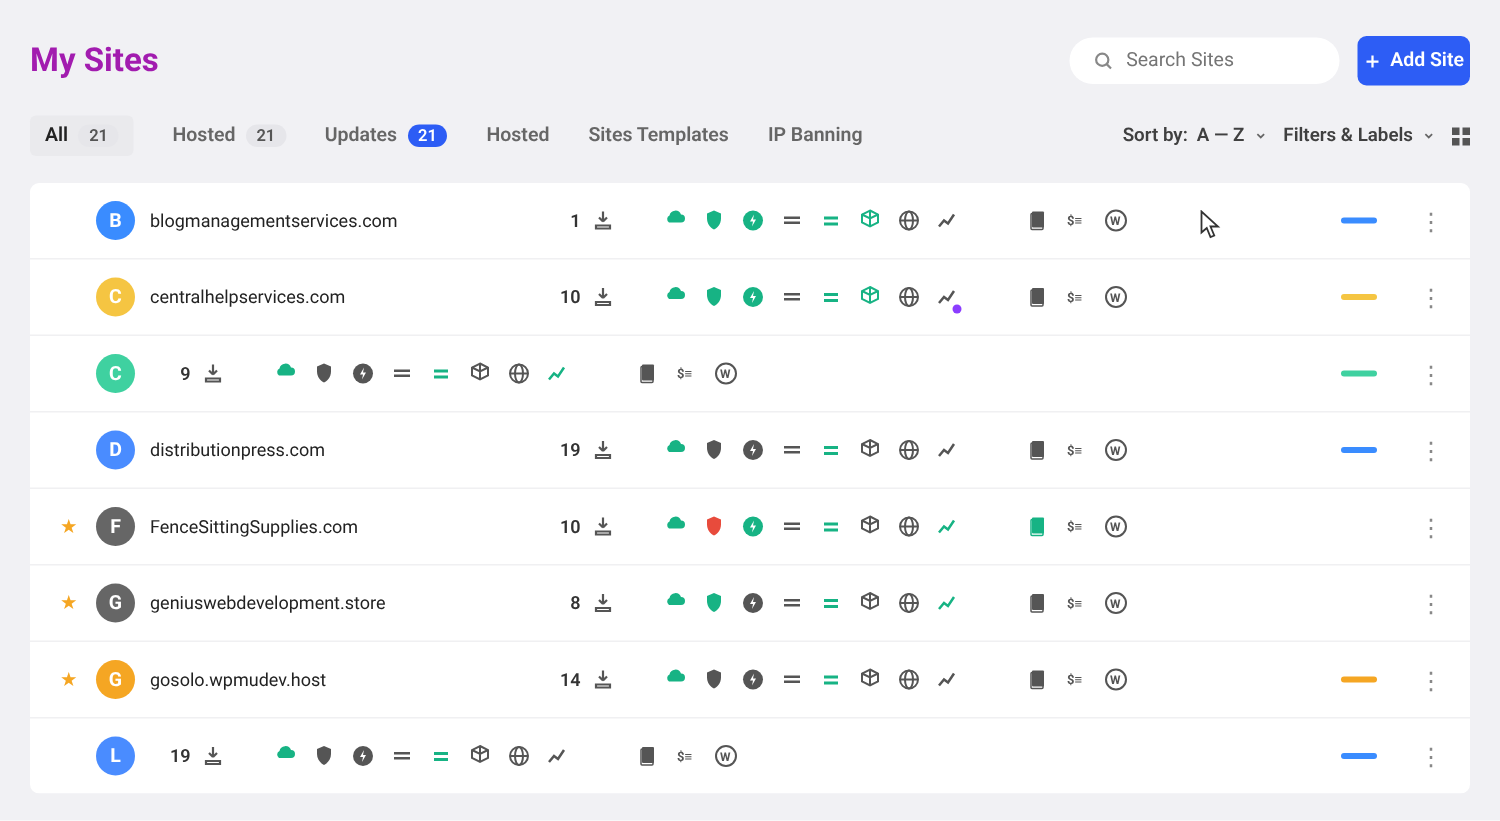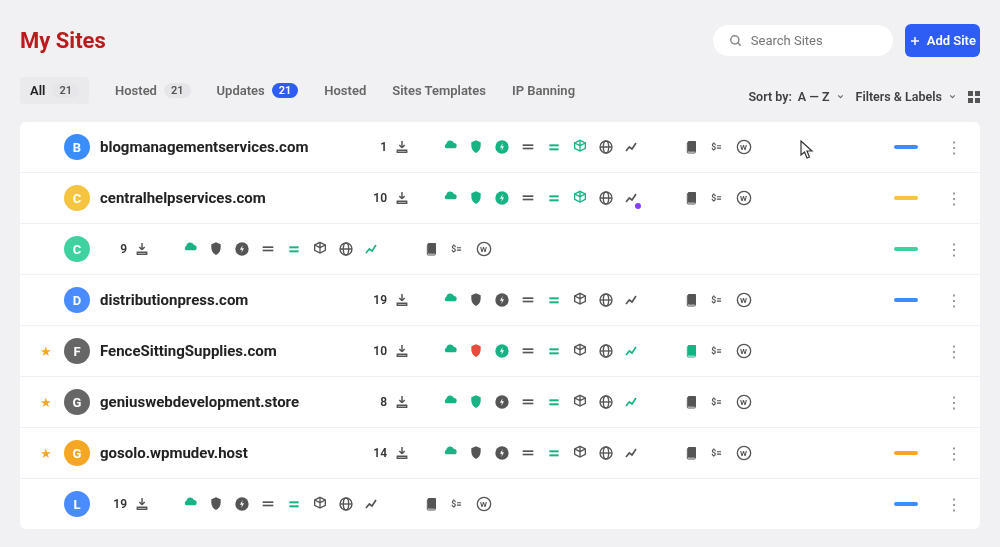--- a/index.html
+++ b/index.html
@@ -1,39 +1,39 @@
 <!DOCTYPE html>
 <html><head>
 <meta charset="utf-8">
 <style>
 *{box-sizing:border-box;margin:0;padding:0;font-family:-apple-system,BlinkMacSystemFont,"Segoe UI",Roboto,sans-serif}
 body{background:#f1f1f4;color:#333;font-size:13px;width:1000px}
 .header{display:flex;align-items:center;justify-content:space-between;padding:24px 20px 12px}
-.title{font-size:22px;font-weight:700;color:#b91c1c}
+.title{font-size:22px;font-weight:700;color:#a21caf}
 .header-right{display:flex;gap:12px;align-items:center}
 .search{background:#fff;border-radius:20px;display:flex;align-items:center;padding:8px 16px;width:180px;gap:8px}
 .search input{border:none;outline:none;font-size:13px;width:100%;color:#0c4a6e}
 .search svg{flex-shrink:0}
 .add-btn{background:#2d5df5;color:#fff;border:none;border-radius:6px;padding:9px 4px;font-size:13px;font-weight:600;display:flex;align-items:center;gap:6px;cursor:pointer}
-.tabs-row{display:flex;align-items:flex-end;justify-content:space-between;padding:8px 20px 18px}
+.tabs-row{display:flex;align-items:center;justify-content:space-between;padding:8px 20px 18px}
 .tabs{display:flex;gap:26px;align-items:center}
 .tab{display:flex;align-items:center;gap:7px;font-size:13px;font-weight:600;color:#666;cursor:pointer}
 .tab.active{color:#222;background:#eaeaed;padding:6px 10px;border-radius:4px}
 .badge{background:#e6e6ea;color:#555;font-size:11px;padding:1px 7px;border-radius:9px;font-weight:600}
 .badge.blue{background:#2d5df5;color:#fff}
 .controls{display:flex;align-items:center;gap:11px;font-size:12.5px;color:#404040;font-weight:600}
 .ctrl{display:flex;align-items:center;gap:6px;cursor:pointer}
 .grid-icon{display:grid;grid-template-columns:5px 5px;grid-template-rows:5px 5px;gap:2px}
 .grid-icon span{background:#555}
 .list{background:#fff;margin:0 20px;border-radius:6px;overflow:hidden}
 .row{display:flex;align-items:center;padding:12px 20px;border-bottom:1px solid #f0f0f2;gap:10px}
 .row:last-child{border-bottom:none}
 .star{width:14px;color:#f5a623;font-size:13px}
 .avatar{width:26px;height:26px;border-radius:50%;display:flex;align-items:center;justify-content:center;color:#fff;font-weight:700;font-size:13px;flex-shrink:0}
-.name{flex:0 0 250px;font-weight:700;color:#222;font-size:15px;cursor:pointer}
+.name{flex:0 0 250px;font-weight:400;color:#222;font-size:12px;cursor:pointer}
 .updates{width:50px;display:flex;align-items:center;justify-content:flex-end;gap:7px;color:#333;font-weight:600;font-size:12px}
 .icons{display:flex;gap:10px;align-items:center;margin-left:22px}
 .ic{width:16px;height:16px;display:flex;align-items:center;justify-content:center;font-size:13px}
 .ig2{display:flex;gap:10px;margin-left:34px}
 .spacer{flex:1}
 .status{width:24px;height:4px;border-radius:2px}
 .menu{color:#888;font-size:16px;margin-left:18px;cursor:pointer;width:14px;text-align:center}
 .cursor{position:absolute;left:800px;top:140px;pointer-events:none}
 .dot-purple{position:absolute;width:6px;height:6px;background:#8b3dff;border-radius:50%;left:635px;top:203px}
 </style>

